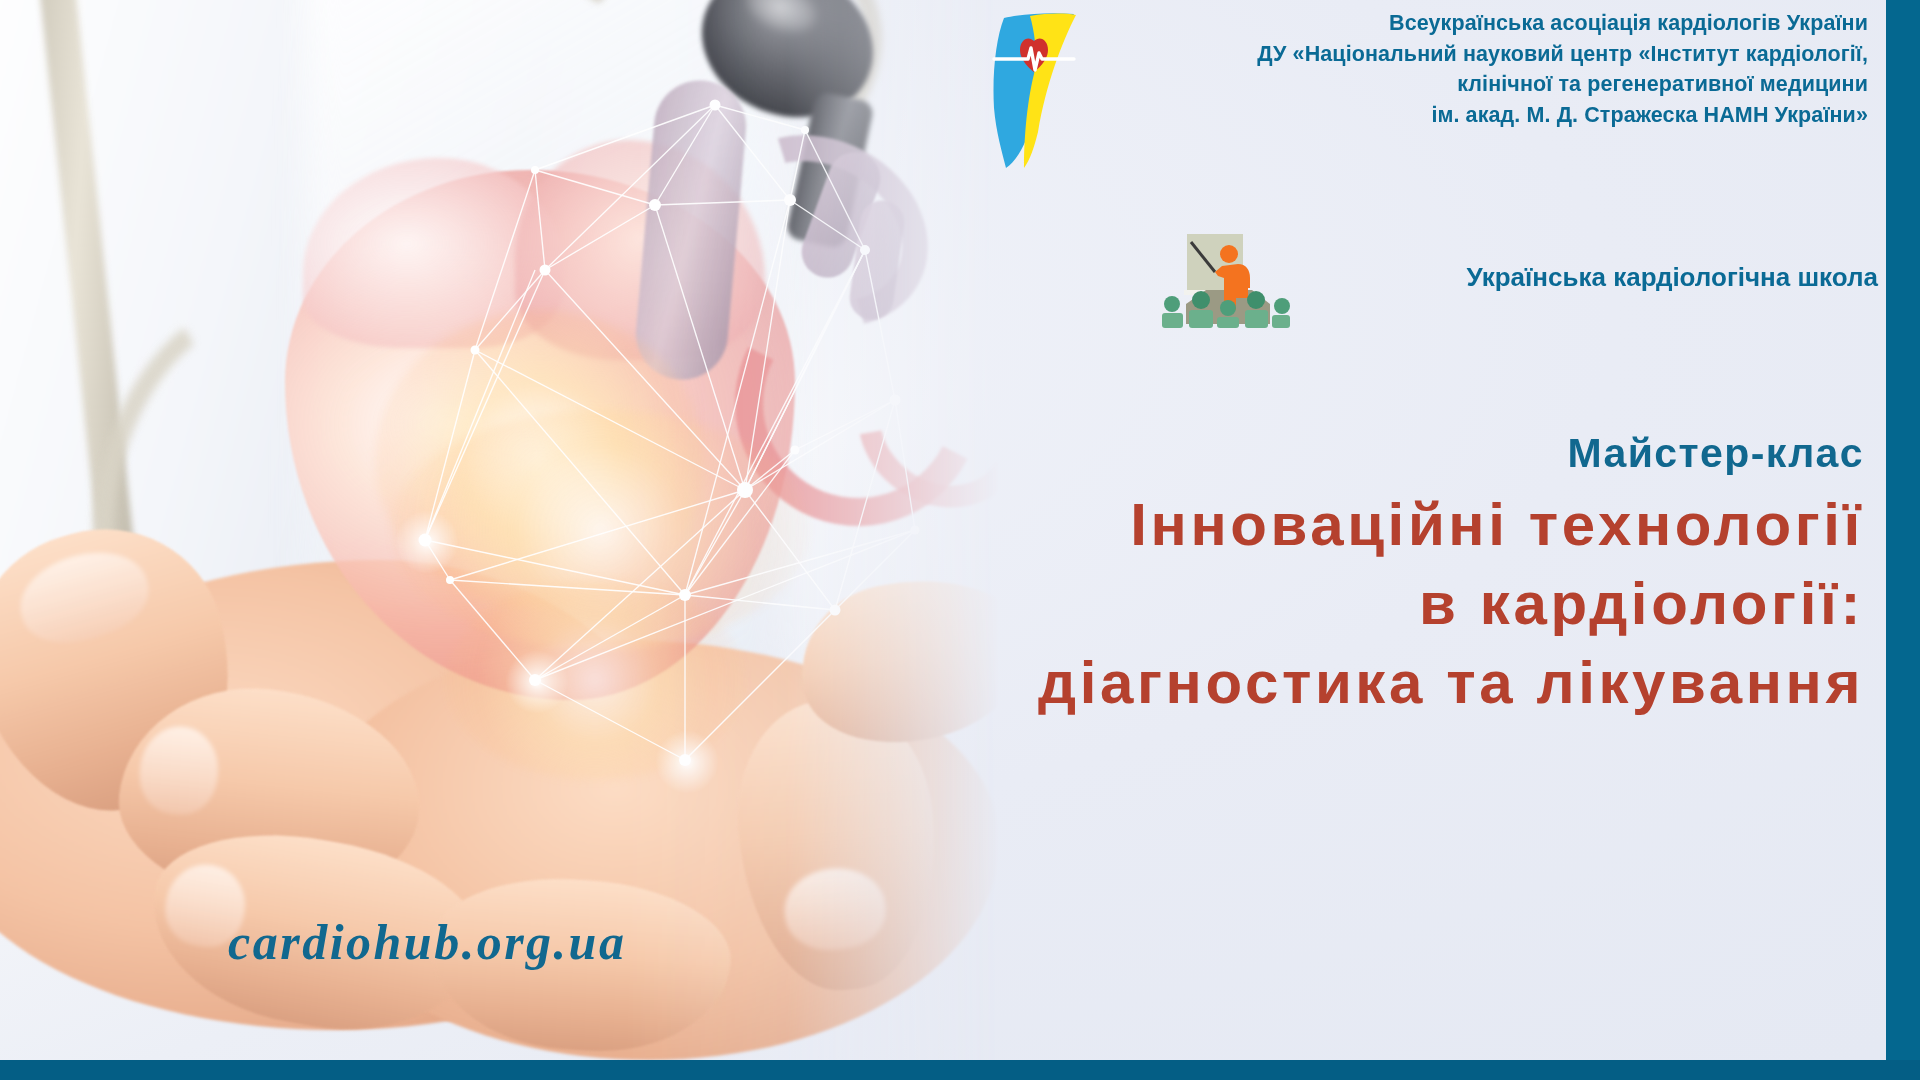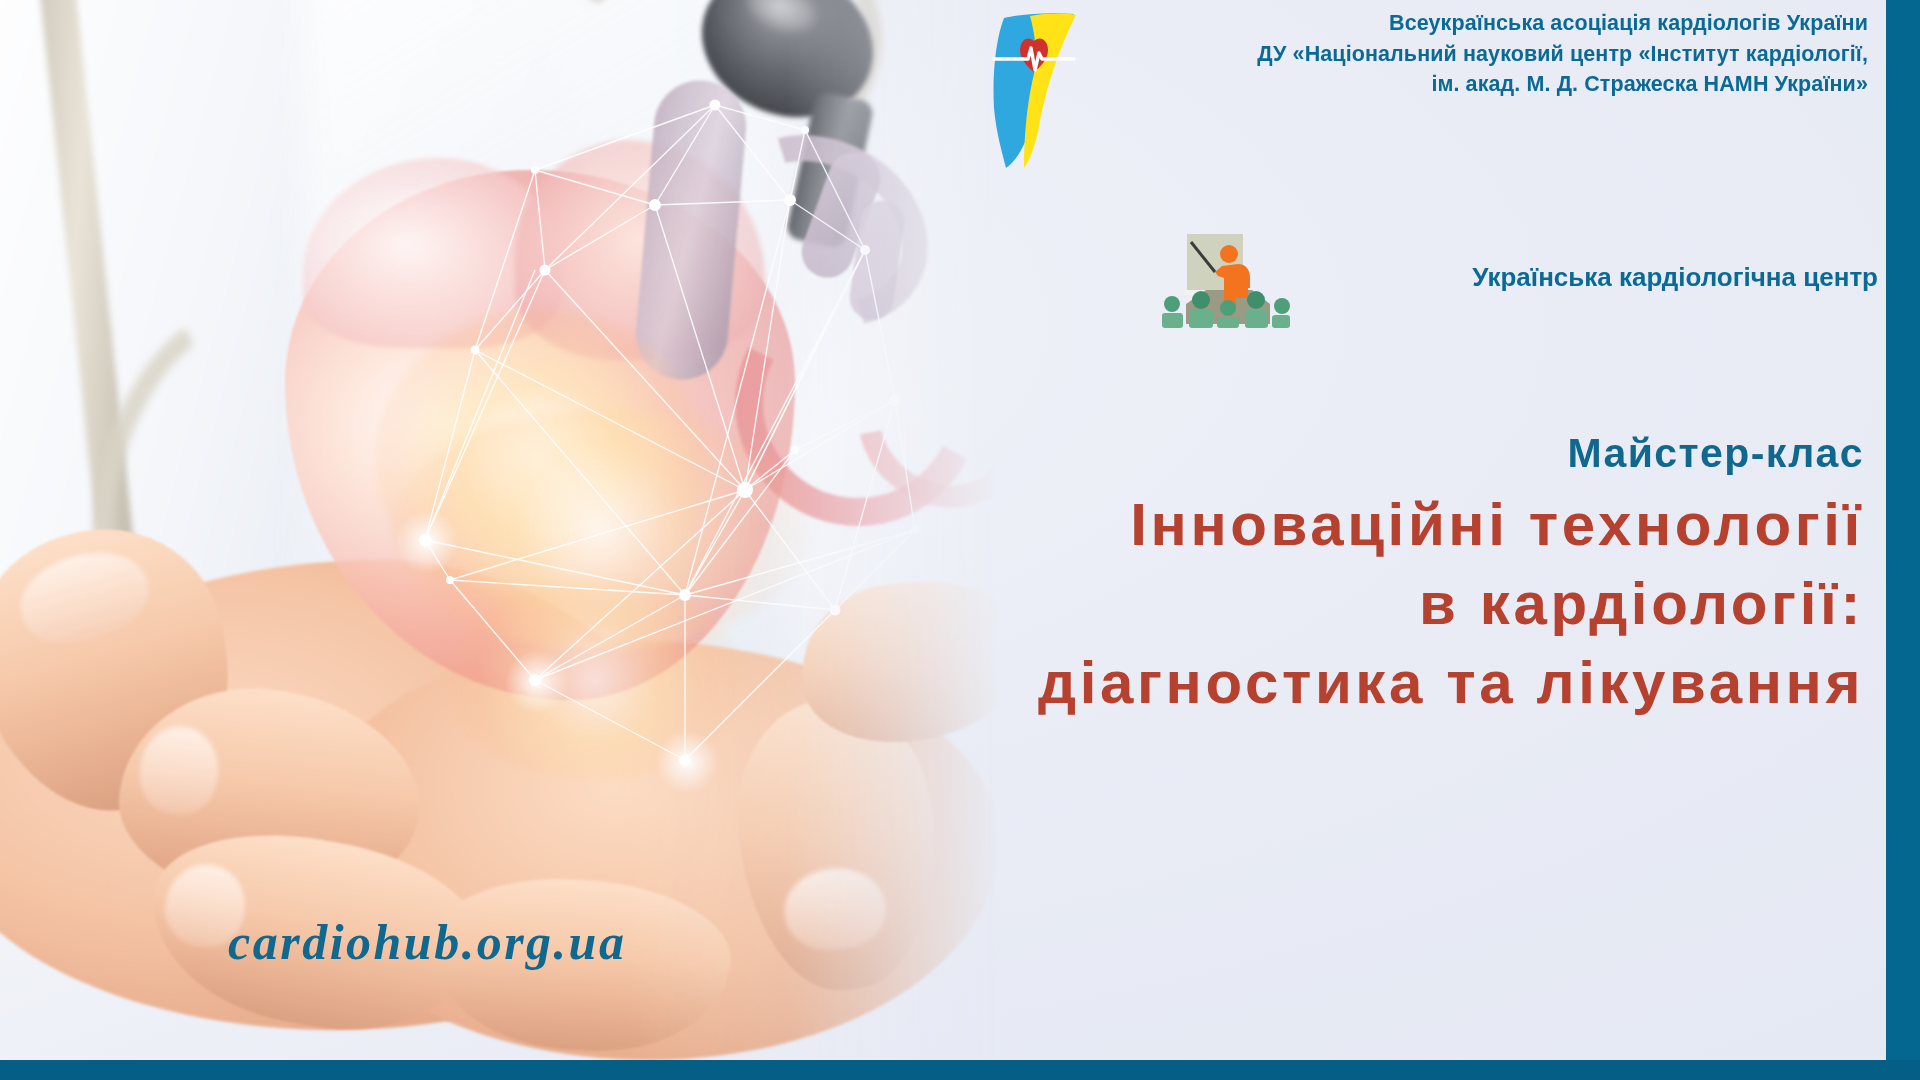--- a/index.html
+++ b/index.html
@@ -362,20 +362,21 @@
   <div class="org-block">
     <svg class="flag-logo" viewBox="0 0 88 160">
       <path d="M14 6 C30 2 60 0 84 2 C64 34 44 80 36 128 C30 142 24 150 16 156 C12 140 6 120 4 96 C2 62 6 26 14 6 Z" fill="#2fa8e0"></path>
       <path d="M40 4 C58 1 74 1 86 3 C72 30 56 72 48 120 C44 136 40 148 34 156 C34 132 36 94 44 62 C48 40 44 18 40 4 Z" fill="#ffe316"></path>
       <path d="M30 38 C30 28 38 23 44 29 C50 23 58 28 58 38 C58 50 44 60 44 60 C44 60 30 50 30 38 Z" fill="#d0312d"></path>
       <path d="M4 47 H38 L41 36 L45 58 L49 41 L52 47 H84" fill="none" stroke="#ffffff" stroke-width="3.4" stroke-linejoin="round" stroke-linecap="round"></path>
     </svg>
     <div class="org-lines">
       <div>Всеукраїнська асоціація кардіологів України</div>
       <div>ДУ «Національний науковий  центр  «Інститут  кардіології,</div>
+      <div>клінічної та регенеративної медицини</div>
       <div>ім.  акад.  М. Д. Стражеска НАМН  України»</div>
     </div>
   </div>
 
   <div class="school-block">
     <svg class="school-icon" viewBox="0 0 130 100">
       <rect x="27" y="6" width="56" height="58" fill="#cfd2bd"></rect>
       <rect x="24" y="62" width="62" height="5" fill="#f2f2ee"></rect>
       <path d="M26 76 L46 62 L92 62 L110 76 L110 96 L26 96 Z" fill="#9b9a84"></path>
       <line x1="31" y1="14" x2="55" y2="44" stroke="#3b3b3b" stroke-width="3"></line>
@@ -387,21 +388,21 @@
       <circle cx="41" cy="72" r="9" fill="#3f8f6c"></circle>
       <rect x="29" y="82" width="24" height="18" rx="3" fill="#6bb08c"></rect>
       <circle cx="68" cy="80" r="8" fill="#4e9e7a"></circle>
       <rect x="57" y="89" width="22" height="11" rx="3" fill="#6bb08c"></rect>
       <circle cx="96" cy="72" r="9" fill="#3f8f6c"></circle>
       <rect x="85" y="82" width="23" height="18" rx="3" fill="#6bb08c"></rect>
       <circle cx="122" cy="78" r="8" fill="#4e9e7a"></circle>
       <rect x="112" y="87" width="18" height="13" rx="3" fill="#6bb08c"></rect>
     </svg>
     <div class="school-lines">
-      <div>Українська  кардіологічна центр</div>
+      <div>Українська  кардіологічна школа</div>
     </div>
   </div>
 
   <div class="kicker">Майстер-клас</div>
 
   <div class="main-title">
     <div>Інноваційні технології</div>
     <div>в кардіології:</div>
     <div>діагностика та лікування</div>
   </div>

